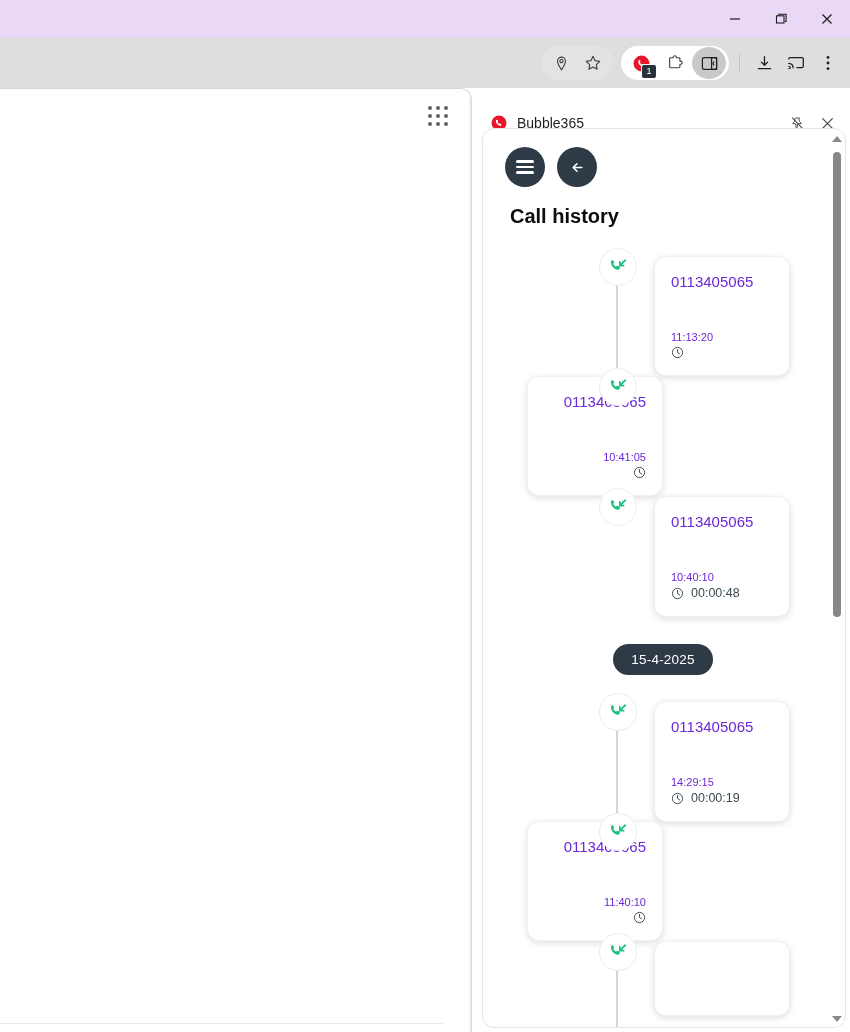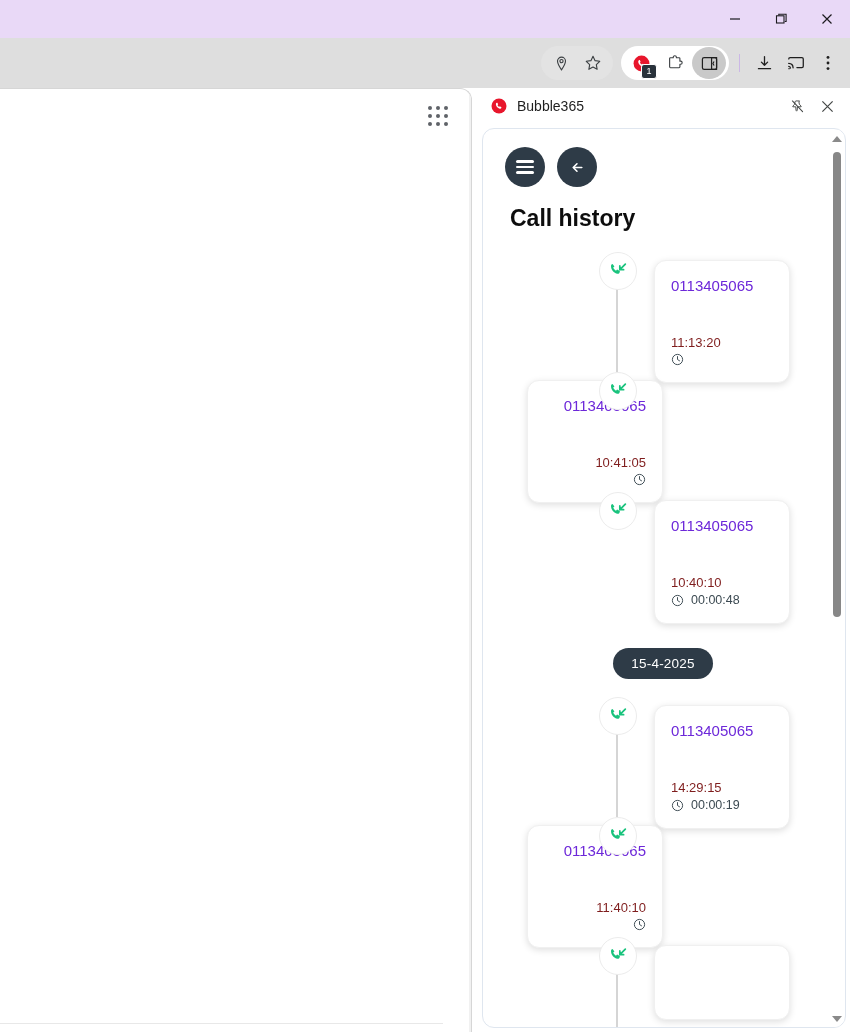--- a/index.html
+++ b/index.html
@@ -149,21 +149,21 @@
     position: absolute;
     left: 478px; top: 88px;
     width: 372px; height: 944px;
     background: #ffffff;
   }
   .sp-header {
     position: relative;
     height: 36px;
     display: flex;
     align-items: center;
-    padding: 0 10px 0 12px;
+    padding: 17px 10px 0 12px;
   }
   .sp-logo { width: 18px; height: 18px; margin-right: 9px; display: block; }
   .sp-title {
     font-size: 14px;
     color: #1f1f1f;
     font-weight: 400;
     flex: 1;
   }
   .sp-hdr-btn {
     width: 26px; height: 26px;
@@ -241,21 +241,21 @@
   .nav-circle .bars i {
     display: block;
     height: 2.6px;
     background: #ffffff;
     border-radius: 2px;
     margin: 3.2px 0;
   }
 
   .sp-page-title {
     margin: 18px 0 0 27px;
-    font-size: 23px;
+    font-size: 20px;
     font-weight: bold;
     color: #0d0d0d;
   }
 
   
   .timeline {
     position: relative;
     margin-top: 20px;
     padding-bottom: 40px;
   }
@@ -319,22 +319,22 @@
   .card.right { left: 171px; text-align: left; }
   .card.left  { left: 44px;  text-align: right; }
 
   .card .num {
     font-size: 15px;
     color: #6d28d9;
     margin-bottom: 7px;
     white-space: nowrap;
   }
   .card .time {
-    font-size: 13px;
-    color: #7f1d1d;
+    font-size: 11px;
+    color: #6d28d9;
     margin-bottom: 3px;
     white-space: nowrap;
     margin-top: 41px;
   }
   .card .dur-row {
     display: flex;
     align-items: center;
     gap: 7px;
     font-size: 12.5px;
     color: #3c4a52;

